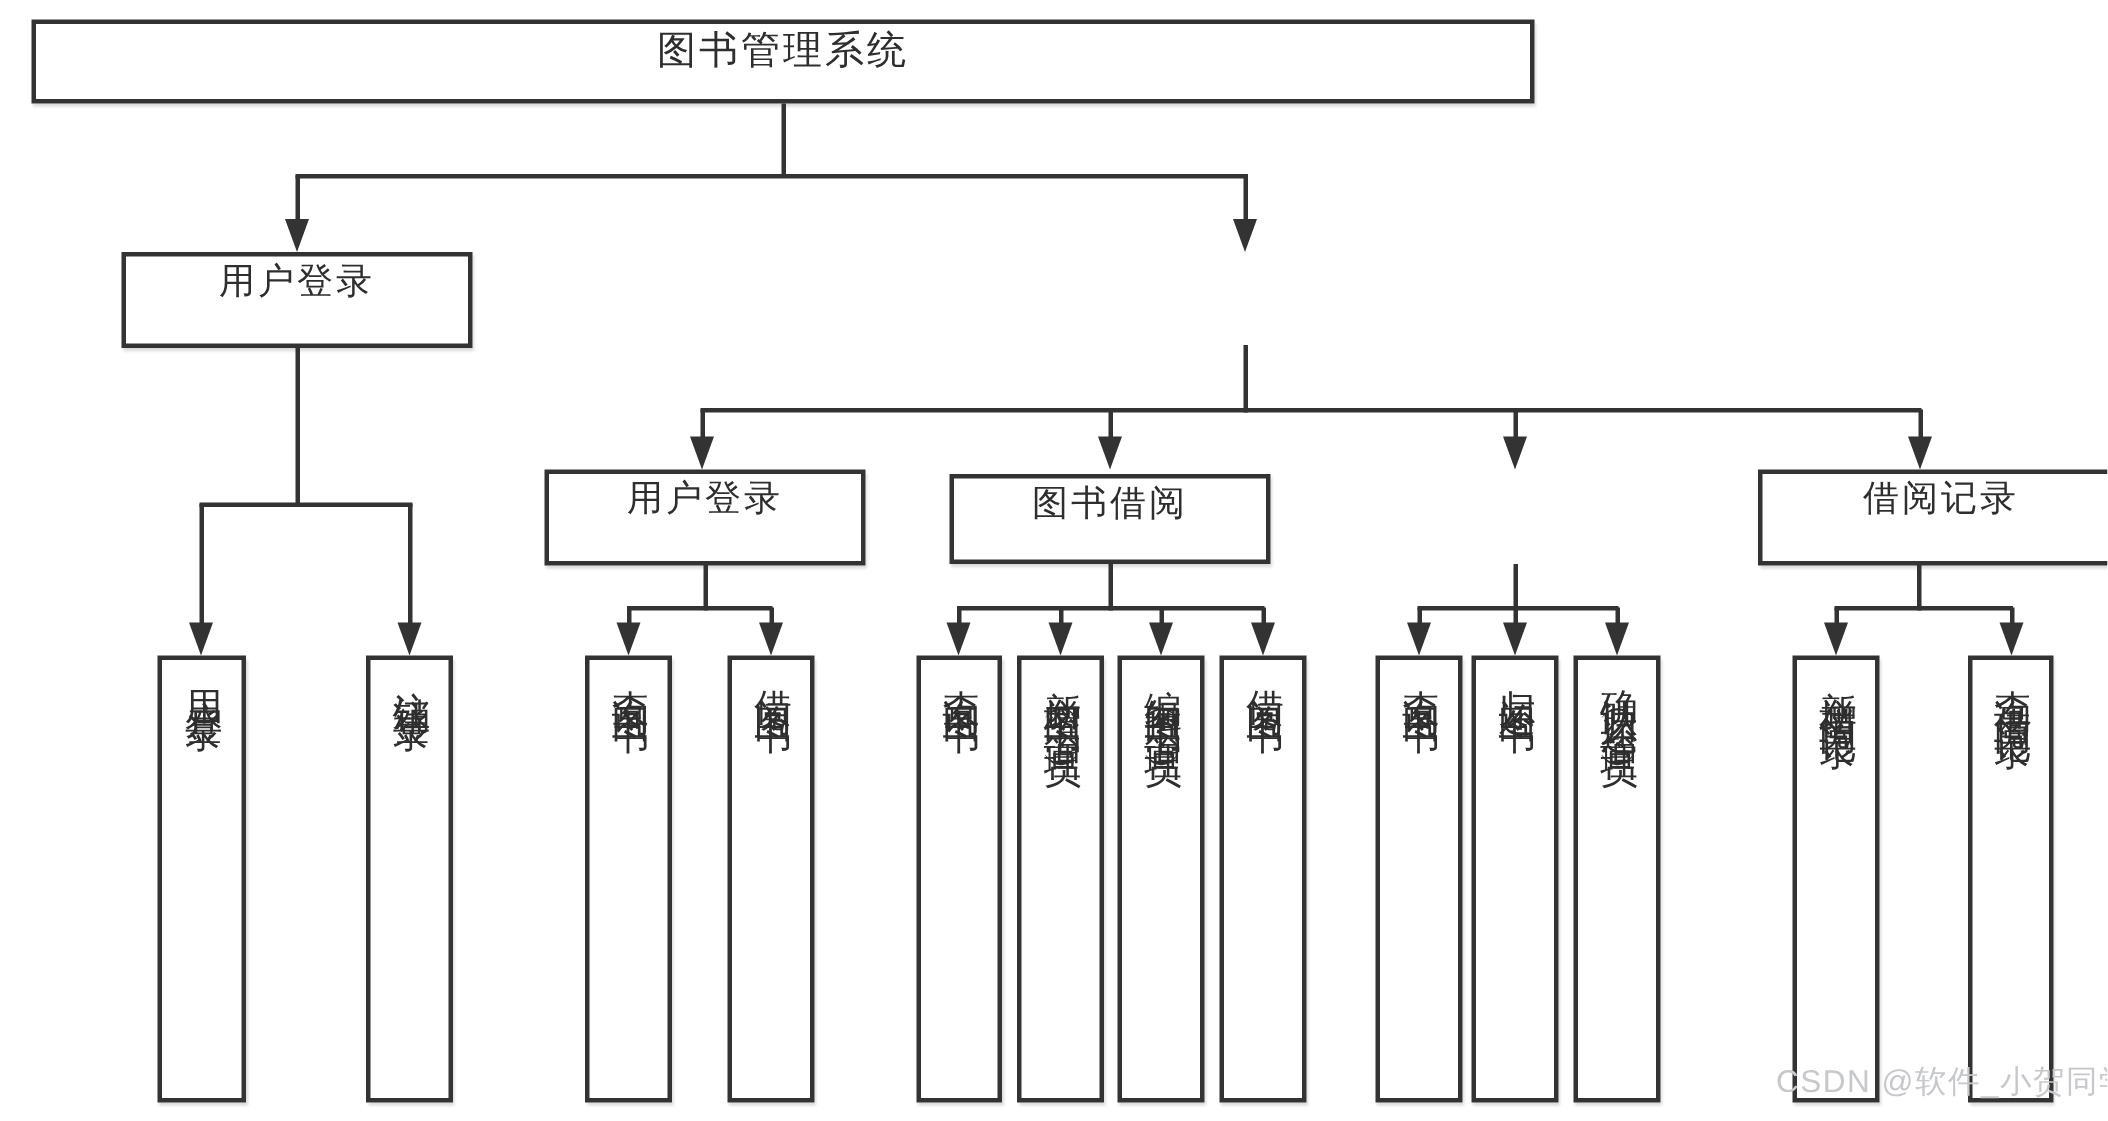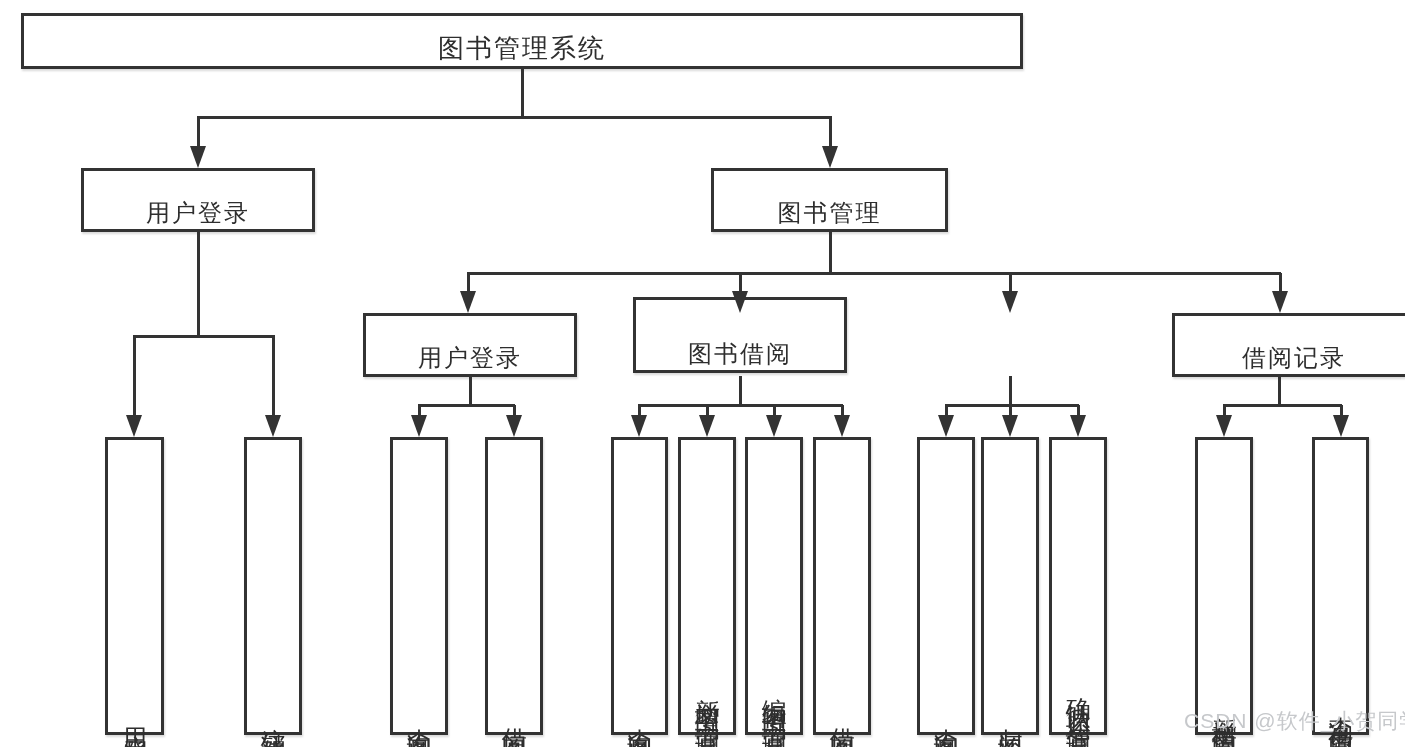--- a/index.html
+++ b/index.html
@@ -2,21 +2,21 @@
 <html><head>
 <meta charset="utf-8">
 <style>
   html,body{margin:0;padding:0;background:#ffffff;}
   .canvas{
     position:relative;width:1405px;height:747px;background:#ffffff;
     font-family:"Liberation Sans",sans-serif;overflow:hidden;color:#2e2e2e;
   }
   .node{
     position:absolute;box-sizing:border-box;background:#ffffff;
-    border:3px solid #333333;display:flex;align-items:flex-end;justify-content:center;
+    border:3px solid #333333;display:flex;align-items:flex-start;justify-content:center;
     box-shadow:1px 2px 2px rgba(0,0,0,0.15);
   }
   .node.h span{font-size:24px;letter-spacing:2px;white-space:nowrap;color:#2e2e2e;}
   .node.root span{font-size:26px;}
   .node.v span{
     writing-mode:vertical-rl;text-orientation:mixed;
     font-size:25px;letter-spacing:6px;line-height:1.1;color:#2e2e2e;
   }
   .vl{position:absolute;width:3px;background:#333333;}
   .hl{position:absolute;height:3px;background:#333333;}
@@ -35,28 +35,25 @@
 
 <div class="canvas">
 
   <div class="node h root" style="left:21px;top:13px;width:1002px;height:56px">
     <span>图书管理系统</span>
   </div>
 
   <div class="node h" style="left:81px;top:168px;width:234px;height:64px">
     <span>用户登录</span>
   </div>
-  <div class="node h" style="left:711px;top:168px;width:237px;height:64px">
-    <span>图书管理</span>
-  </div>
 
   <div class="node h" style="left:363px;top:313px;width:214px;height:64px">
     <span>用户登录</span>
   </div>
-  <div class="node h" style="left:633px;top:297px;width:214px;height:76px">
+  <div class="node h" style="left:633px;top:316px;width:214px;height:60px">
     <span>图书借阅</span>
   </div>
   <div class="node h" style="left:1172px;top:313px;width:244px;height:64px">
     <span>借阅记录</span>
   </div>
 
   <div class="node v" style="left:105px;top:437px;width:59px;height:298px">
     <span>用户登录</span>
   </div>
   <div class="node v" style="left:244px;top:437px;width:58px;height:298px">

